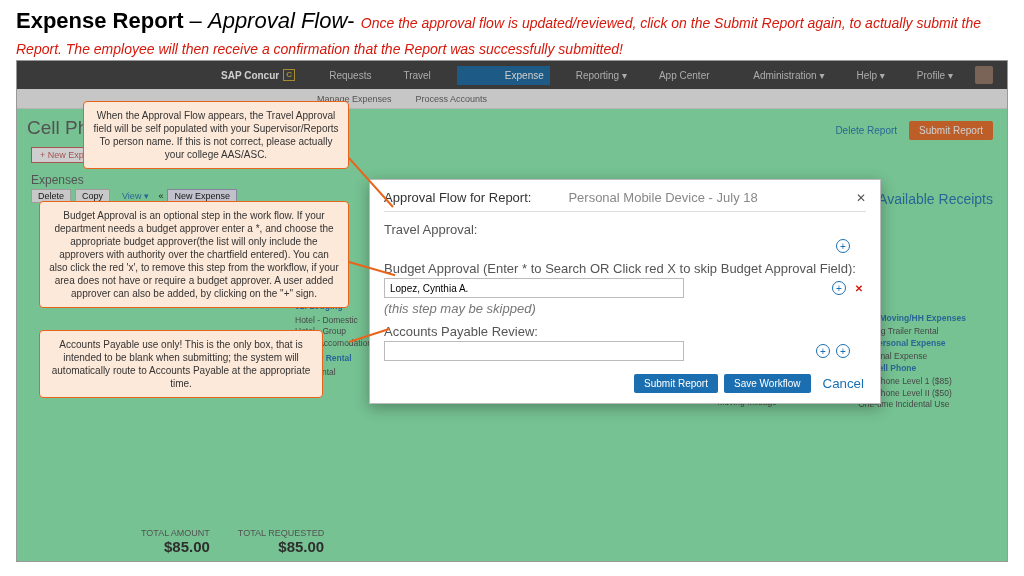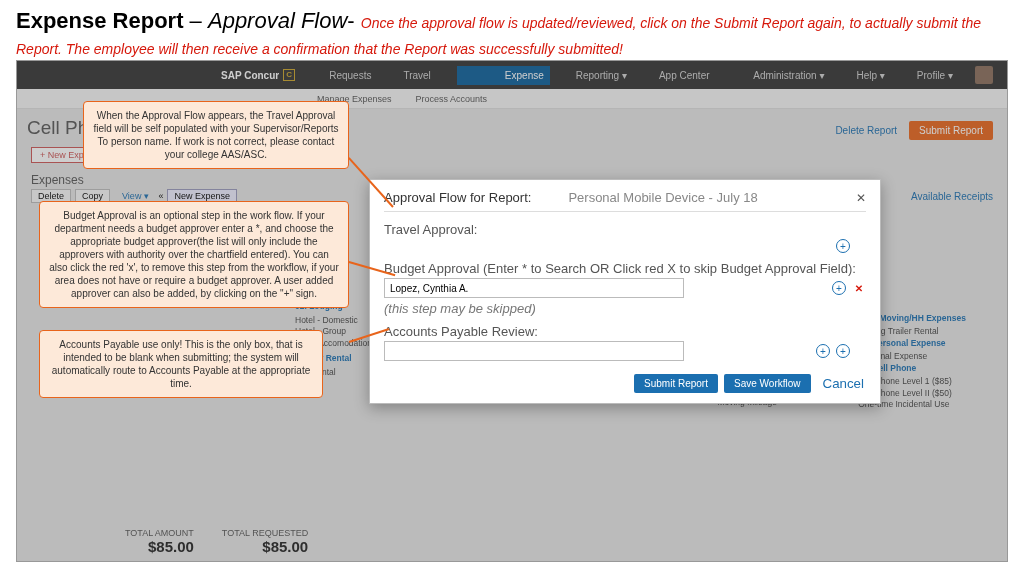--- a/index.html
+++ b/index.html
@@ -1,21 +1,21 @@
 <!DOCTYPE html>
 <html><head>
 <meta charset="utf-8">
 <style>
   * { box-sizing: border-box; margin: 0; padding: 0; font-family: Arial, sans-serif; }
   body { width: 1024px; height: 576px; overflow: hidden; background: #fff; position: relative; }
   .slide-title { padding: 8px 16px 0; font-size: 22px; color: #000; }
   .slide-title .bold { font-weight: 700; }
   .slide-title .ital { font-style: italic; font-weight: 400; }
   .instruction { color: #d6180b; font-style: italic; font-size: 14px; padding: 0 16px 6px; line-height: 1.25; }
-  .screenshot-wrap { position: relative; margin: 0 16px; border: 1px solid #999; height: 502px; background: #e5e5e5; }
+  .screenshot-wrap { position: relative; margin: 0 16px; border: 1px solid #999; height: 502px; background: #86efac; }
   .overlay-dim { position: absolute; inset: 0; background: rgba(80,80,80,0.28); z-index: 3; }
 
   .topnav { position: absolute; top: 0; left: 0; right: 0; height: 28px; background: #333; display: flex; align-items: center; padding: 0 14px; color: #cfcfcf; font-size: 10px; z-index: 2; }
   .topnav .brand { color: #fff; font-weight: 600; margin-left: 190px; margin-right: 18px; display:flex; align-items:center; gap:4px;}
   .brand-badge { display:inline-block; width:12px; height:12px; border:1px solid #c9a227; color:#c9a227; font-size:8px; line-height:10px; text-align:center;}
   .topnav .navlink { margin: 0 10px; padding: 4px 6px; cursor: pointer; }
   .topnav .navlink.active { background: #0b5f9a; color: #fff; padding-left: 48px; }
   .topnav .spacer { flex: 1; }
   .avatar { width:18px; height:18px; background:#8a6d5a; border-radius:2px; margin-left:6px;}
 
@@ -30,23 +30,23 @@
   .exp-heading { position:absolute; top:112px; left:14px; font-size:12px; color:#555; z-index:2;}
   .toolbar { position:absolute; top:128px; left:14px; z-index:2; display:flex; gap:4px; font-size:9px; align-items:center;}
   .tb-btn { border:1px solid #bbb; background:#f7f7f7; padding:1px 6px;}
   .view-link { color:#1b6fb0; margin-left:8px;}
 
   .bg-lists { position:absolute; top:200px; left:278px; right:14px; z-index:1; display:flex; gap:6px; font-size:8.5px; color:#444; }
   .bg-col { flex:1; }
   .bg-col .hd { color:#1b6fb0; font-weight:600; margin-bottom:2px; font-size:8.5px;}
   .bg-col div { line-height:1.35; }
 
-  .totals { position:absolute; left:108px; bottom:6px; z-index:2; display:flex; gap:28px; font-size:9px; color:#555;}
+  .totals { position:absolute; left:124px; bottom:6px; z-index:2; display:flex; gap:28px; font-size:9px; color:#555;}
   .totals .val { font-weight:700; color:#222; font-size:15px; display:block; text-align:right;}
-  .avail { position:absolute; right:14px; top:130px; font-size:10px; color:#1b6fb0; z-index:2;}
+  .avail { position:absolute; right:14px; top:130px; font-size:14px; color:#1b6fb0; z-index:2;}
 
   
   .modal { position:absolute; z-index:5; left:352px; top:118px; width:512px; background:#fff; border:1px solid #bbb; box-shadow:0 4px 14px rgba(0,0,0,0.3); padding:10px 14px 42px; }
   .modal-title { font-size:13px; color:#333; border-bottom:1px solid #ddd; padding-bottom:6px; margin-bottom:10px; display:flex; align-items:center;gap:31px;}
   .modal-title .rn { color:#888; font-weight:400; margin-left:6px;}
   .modal-close { margin-left:auto; cursor:pointer; color:#555; font-size:12px;}
   .fld-label { font-size:13px; color:#555; margin-top:8px; margin-bottom:2px;}
   .fld-row { display:flex; align-items:center; gap:6px;}
   .txt { flex:0 0 300px; border:1px solid #bbb; font-size:10px; padding:3px 5px; height:20px;}
   .plus-ic, .x-ic { width:14px; height:14px; border-radius:50%; display:inline-flex; align-items:center; justify-content:center; font-size:10px; cursor:pointer;}
@@ -196,21 +196,21 @@
       <span style="width:10px"></span>
     </div>
 
     <div class="modal-foot">
       <button class="btn-prim">Submit Report</button>
       <button class="btn-prim">Save Workflow</button>
       <button class="btn-cancel">Cancel</button>
     </div>
   </div>
 
-  <div class="callout" style="left:66px; top:40px; width:266px;">When the Approval Flow appears, the Travel Approval field will be self populated with your Supervisor/Reports To person name. If work is not correct, please contact your college AAS/ASC.</div>
+  <div class="callout" style="left:66px; top:40px; width:266px;">When the Approval Flow appears, the Travel Approval field will be self populated with your Supervisor/Reports To person name. If this is not correct, please actually your college AAS/ASC.</div>
   <div class="callout" style="left:22px; top:140px; width:310px;">Budget Approval is an optional step in the work flow. If your department needs a budget approver enter a *, and choose the appropriate budget approver(the list will only include the approvers with authority over the chartfield entered). You can also click the red 'x', to remove this step from the workflow, if your area does not have or require a budget approver. A user added approver can also be added, by clicking on the "+" sign.</div>
   <div class="callout" style="left:22px; top:269px; width:284px;">Accounts Payable use only! This is the only box, that is intended to be blank when submitting; the system will automatically route to Accounts Payable at the appropriate time.</div>
 
   <div class="connector" style="left:332px; top:96px; width:66px; transform:rotate(48deg);"></div>
   <div class="connector" style="left:332px; top:200px; width:48px; transform:rotate(16deg);"></div>
   <div class="connector" style="left:332px; top:280px; width:42px; transform:rotate(-18deg);"></div>
 
 </div>
 
 </body></html>

